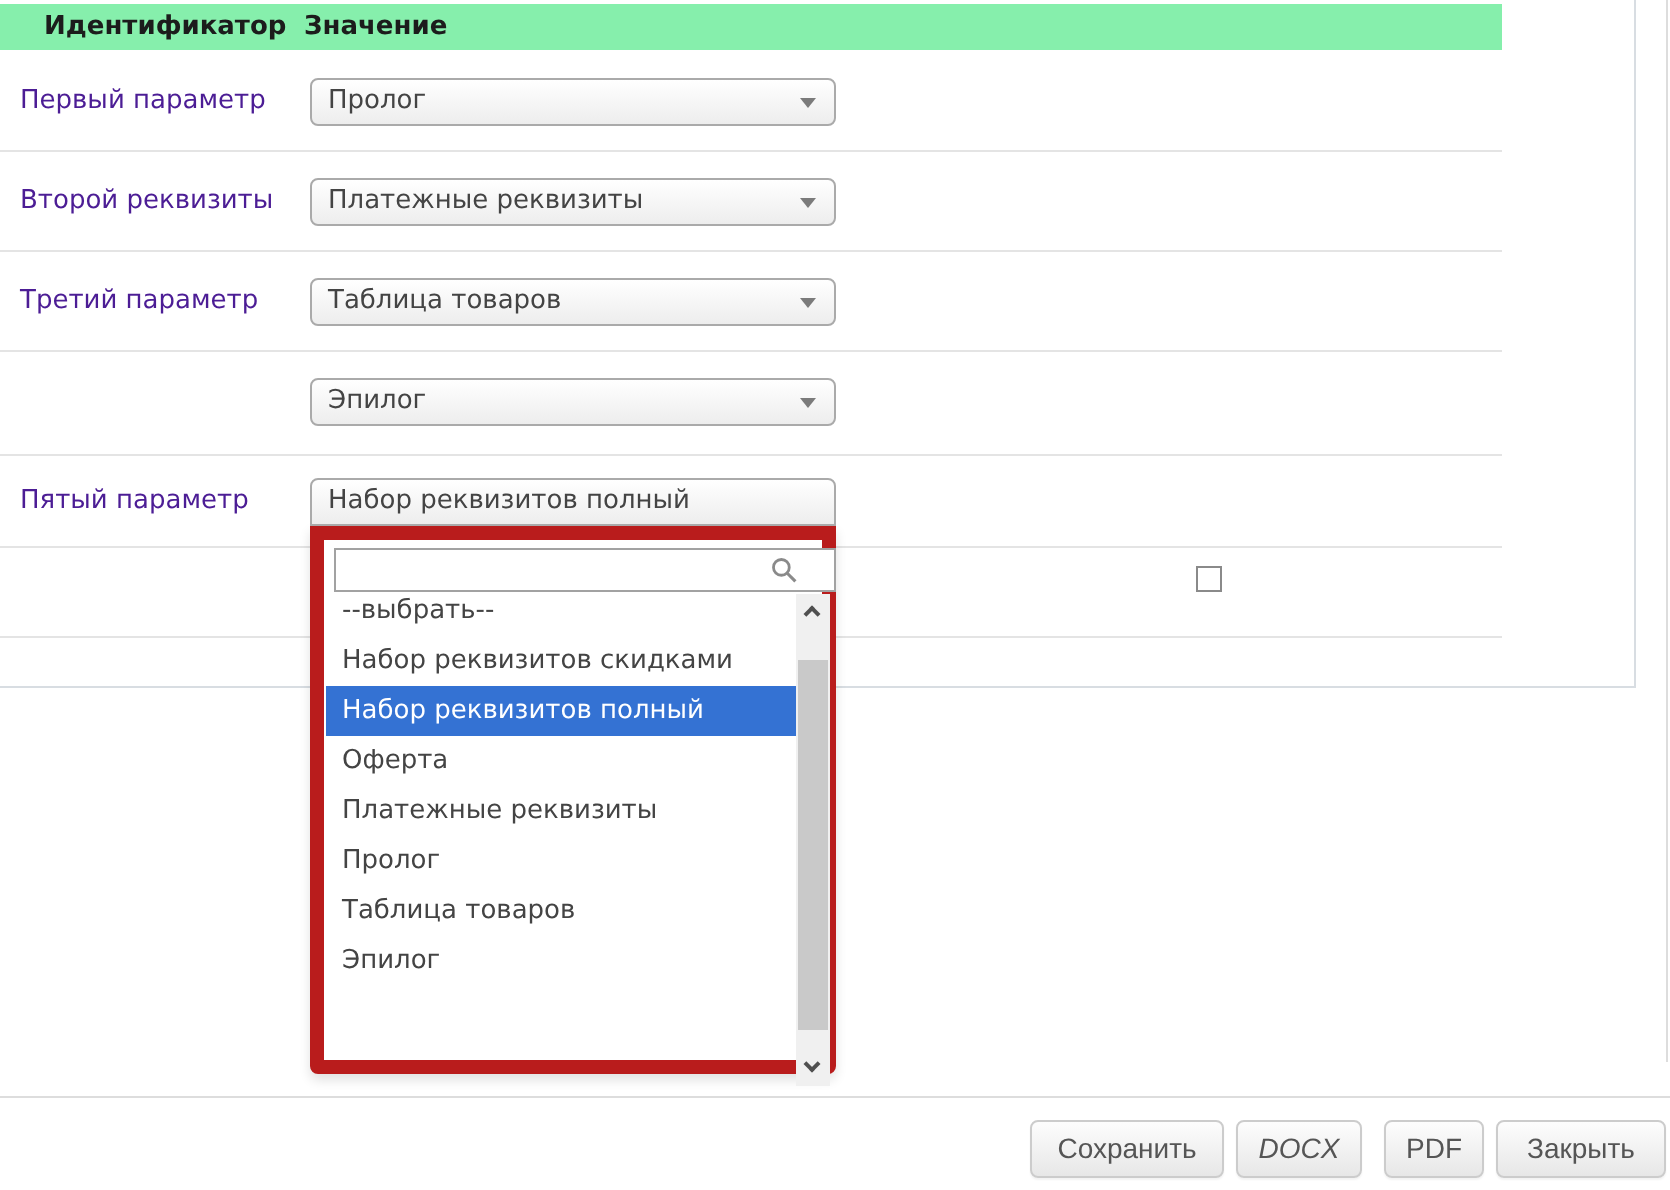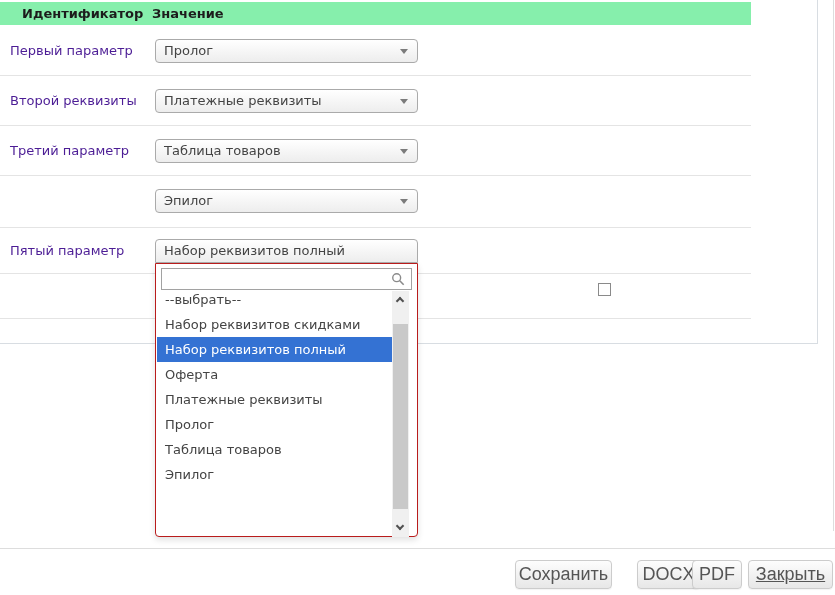--- a/index.html
+++ b/index.html
@@ -28,21 +28,21 @@
     line-height:22px; padding-left:8px; white-space:nowrap; overflow:hidden; }
   .sel .arrow-down { position:absolute; right:9px; top:9px; width:0; height:0;
     border-left:4px solid transparent; border-right:4px solid transparent; border-top:5px solid #7b7b7b; }
 
   
   .dd-header { position:absolute; left:155px; top:239px; width:263px; height:24px; z-index:6;
     border:1px solid #aaa; border-radius:4px 4px 0 0; color:#444;
     background:linear-gradient(to bottom,#ffffff 0%,#f6f6f6 50%,#ededed 100%);
     line-height:22px; padding-left:8px; }
   .dd-panel { position:absolute; left:155px; top:263px; width:263px; height:274px; z-index:5;
-    background:#fff; border:1px solid #b91c1c; border-radius:0 0 4px 4px;
+    background:#fff; border:7px solid #b91c1c; border-radius:0 0 4px 4px;
     box-shadow:0 3px 6px rgba(0,0,0,.12); }
   .dd-search { position:absolute; left:5px; top:4px; width:251px; height:22px;
     border:1px solid #a2a2a2; background:#fff; padding:0 22px 0 5px;
     font-family:inherit; font-size:13px; color:#444; outline:none; }
   .dd-search-icon { position:absolute; right:12px; top:8px; width:14px; height:14px; pointer-events:none; }
   .dd-list { position:absolute; left:1px; top:27px; width:235px; height:246px; overflow:hidden; }
   .dd-list ul { list-style:none; margin-top:-4px; }
   .dd-list li { height:25px; line-height:25px; padding-left:8px; color:#444; white-space:nowrap; cursor:default; }
   .dd-list li.hl { color:#fff; }
 
@@ -56,27 +56,27 @@
   .sc-thumb { position:absolute; left:1px; top:33px; width:15px; height:185px; background:#c9c9c9; }
 
   
   .chk-box { position:absolute; left:598px; top:283px; width:13px; height:13px;
     border:1px solid #8a8a8a; background:#fff; }
   .chk-label { position:absolute; left:620px; top:281px; height:18px; line-height:18px; color:#767676; }
 
   
   .footer-sep { position:absolute; left:0; top:548px; width:835px; height:1px; background:#ddd; }
   .btn { position:absolute; top:560px; height:29px; line-height:27px; text-align:center;
-    border:1px solid #ccc; border-radius:4px; color:#555; font-size:18px; cursor:pointer;
+    border:1px solid #ccc; border-radius:4px; color:#555; font-size:14px; cursor:pointer;
     background:linear-gradient(to bottom,#fdfdfd 0%,#f2f2f2 50%,#e7e7e7 100%);
     box-shadow:0 1px 1px rgba(0,0,0,.05); }
   .btn-save { left:515px; width:97px; }
-  .btn-docx { left:637px; width:63px; }
+  .btn-docx { left:618px; width:63px;font-style:italic; }
   .btn-pdf  { left:692px; width:50px; }
-  .btn-close{ left:748px; width:85px;text-decoration:underline; }
+  .btn-close{ left:748px; width:85px; }
 </style>
 </head>
 <body>
 
 <div class="stage">
 
   <div class="form-panel"></div>
   <div class="dialog-right-edge"></div>
 
   <div class="header-row">

